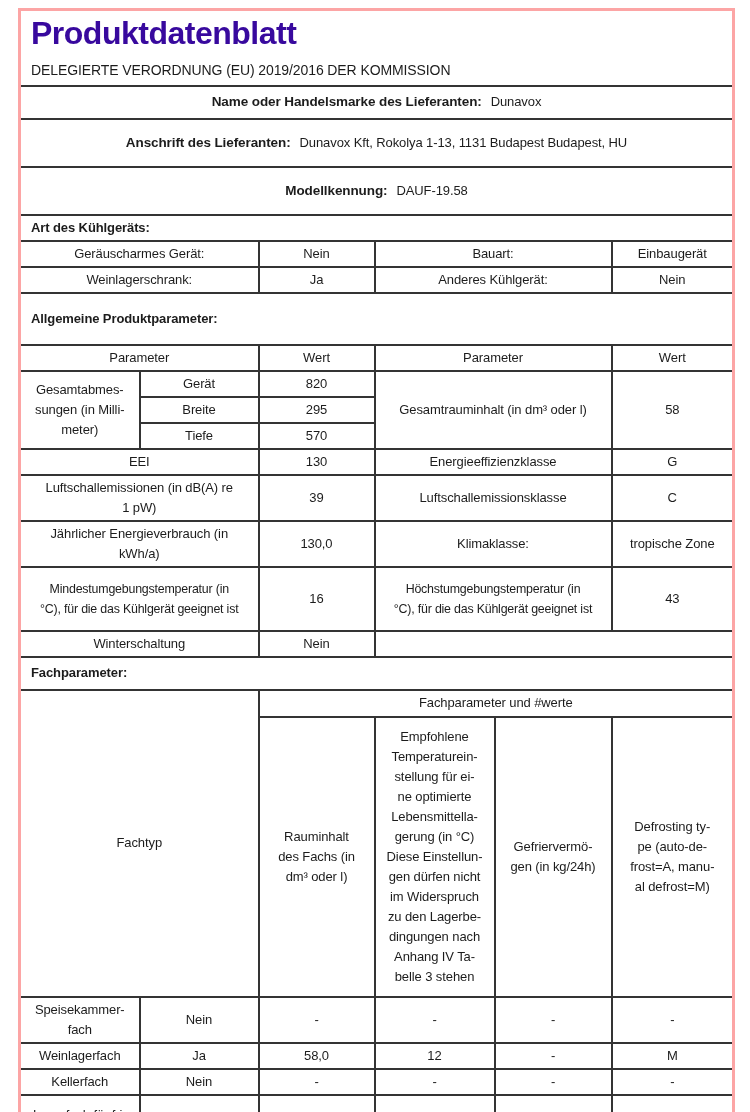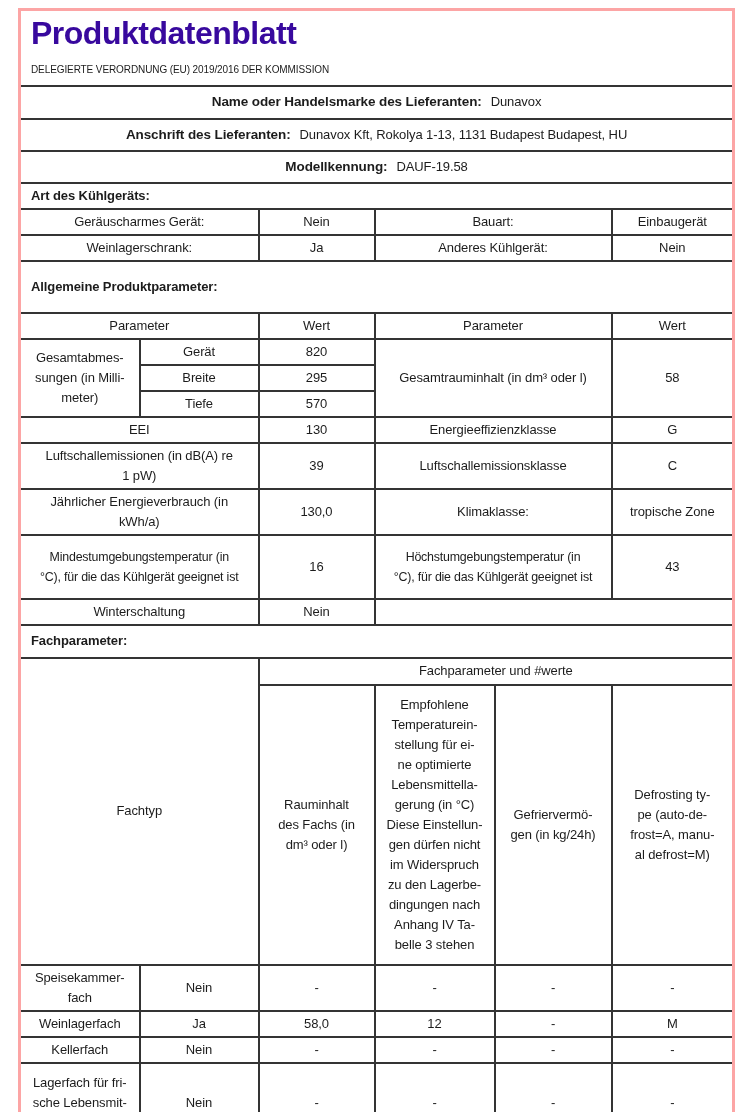--- a/index.html
+++ b/index.html
@@ -25,21 +25,21 @@
     font-size: 13px;
     line-height: 20px;
     letter-spacing: -0.1px;
     vertical-align: middle;
     padding: 2px 10px;
     overflow: hidden;
   }
   
   tr.r-title  { height: 76px; }
   tr.h33 { height: 33px; }
-  tr.h32 { height: 32px; }
+  tr.h32 { height: 48px; }
   tr.h36 { height: 20px; }
   tr.h25 { height: 25px; }
   tr.h35 { height: 52px; }
   tr.h24 { height: 24px; }
   tr.h46 { height: 46px; }
   tr.h47 { height: 64px; }
   tr.h27 { height: 27px; }
   tr.tall { height: 280px; }
   tr.h41 { height: 41px; }
   tr.h67 { height: 81px; }
@@ -48,21 +48,21 @@
     vertical-align: middle;
     padding: 8px 12px 6px 12px;
   }
   .doc-title {
     font-size: 32px;
     font-weight: bold;
     letter-spacing: -0.5px;
     line-height: 34px;
   }
   .doc-sub {
-    font-size: 10px;
+    font-size: 14px;
     margin-top: 10px;
     letter-spacing: -0.1px;
     color: #1c1c1c;
   }
   td.sec { font-weight: bold; font-size: 13.5px; }
   td.c { text-align: center; padding: 2px 6px; }
   td.label-cell { text-align: center; }
   .lbl-b { font-weight: bold; font-size: 13.5px; }
   .lbl-v { margin-left: 9px; font-size: 13px; }
   .pre { white-space: pre-line; }

